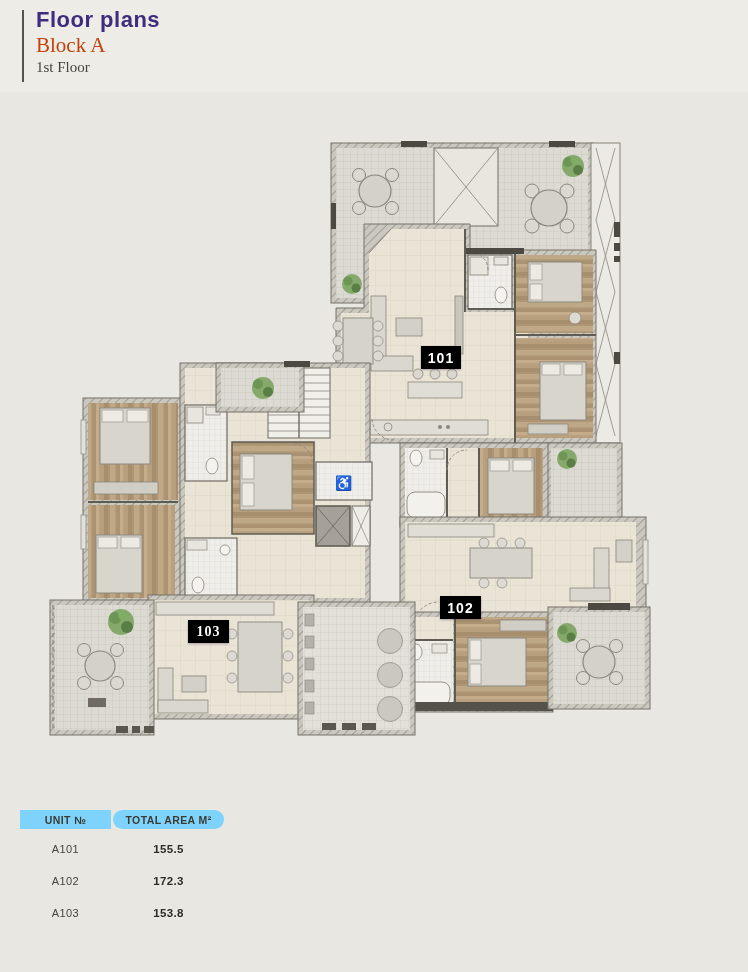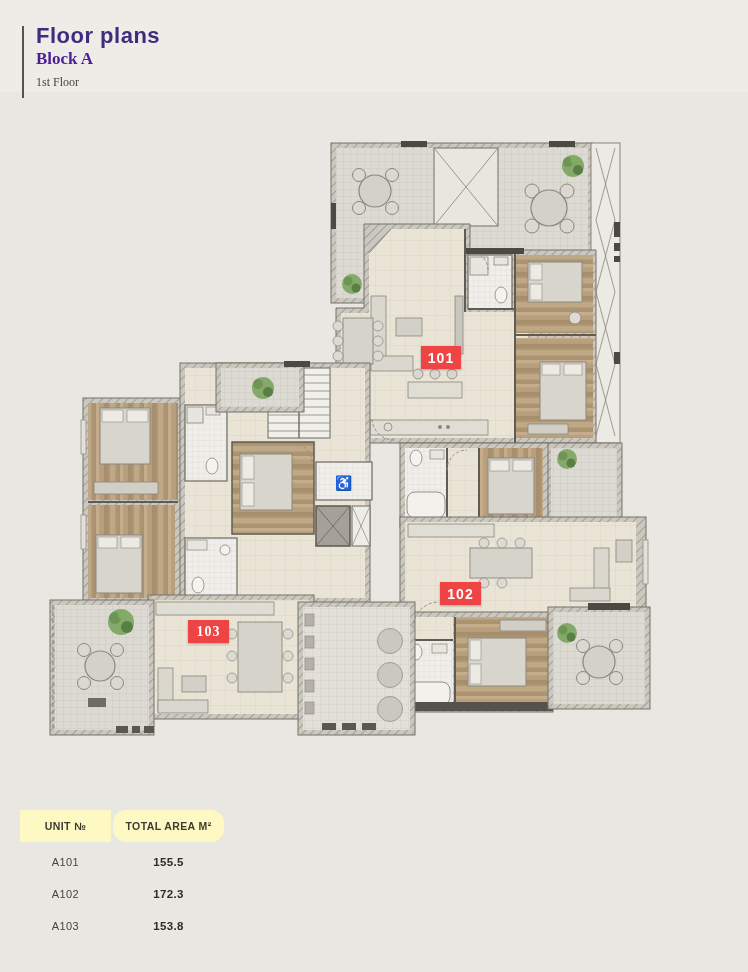--- a/index.html
+++ b/index.html
@@ -2,55 +2,55 @@
 <html><head>
 <meta charset="utf-8">
 <style>
   html,body{margin:0;padding:0;}
   body{
     width:748px;height:972px;position:relative;overflow:hidden;
     background:#e9e7e1;
     font-family:"Liberation Sans", sans-serif;
   }
   .top-band{position:absolute;left:0;top:0;width:748px;height:92px;background:#edece7;}
-  .header{position:absolute;left:0;top:0;width:677px;height:92px;margin-top:16px;}
+  .header{position:absolute;left:0;top:0;width:677px;height:92px;}
   .header .rule{position:absolute;left:22px;top:10px;width:2px;height:72px;background:#55534e;}
   .title-main{
     position:absolute;left:36px;top:7px;
     font-family:"Liberation Sans",sans-serif;font-weight:bold;
     font-size:22px;letter-spacing:0.5px;color:#3e2c7e;
   }
   .title-block{
     position:absolute;left:36px;top:33px;
-    font-family:"Liberation Serif",serif;font-weight:bold;
-    font-size:17px;color:#4c1d95;
+    font-family:"Liberation Serif",serif;font-weight:normal;
+    font-size:21px;color:#c2410c;
   }
   .title-floor{
     position:absolute;left:36px;top:59px;
     font-family:"Liberation Serif",serif;font-weight:normal;
-    font-size:12px;color:#46453f;
+    font-size:15px;color:#46453f;
   }
   .plan-wrap{position:absolute;left:0;top:0;width:748px;height:972px;}
   .plan-wrap svg{position:absolute;left:0;top:0;}
   .unit-badge{
     position:absolute;display:flex;align-items:center;justify-content:center;
-    background:#ef4444;color:#ffffff;font-weight:bold;font-size:14px;
+    background:#000000;color:#ffffff;font-weight:bold;font-size:14px;
     letter-spacing:1px;box-shadow:0 1px 2px rgba(40,30,70,.35);
     cursor:pointer;
   }
   .badge-101{left:421px;top:346px;width:40px;height:23px;}
-  .badge-102{left:440px;top:582px;width:41px;height:23px;}
+  .badge-102{left:440px;top:596px;width:41px;height:23px;}
   .badge-103{left:188px;top:620px;width:41px;height:23px;font-family:Liberation Serif, serif;}
 
   .area-table{position:absolute;left:20px;top:810px;width:204px;}
   .area-table .thead{display:flex;gap:2px;}
   .area-table .th{
-    background:#fef9c3;color:#3c3b33;font-weight:bold;
+    background:#7dd3fc;color:#3c3b33;font-weight:bold;
     font-size:10.5px;letter-spacing:0.4px;
-    display:flex;align-items:center;justify-content:center;height:32px;
+    display:flex;align-items:center;justify-content:center;height:19px;
   }
   .area-table .th.c1{width:91px;}
   .area-table .th.c2{width:111px;border-radius:13px;}
   .area-table .tr{display:flex;gap:2px;height:32px;align-items:center;}
   .area-table .tbody{margin-top:4px;}
   .area-table .td{display:flex;align-items:center;justify-content:center;text-align:center;}
   .area-table .td.c1{width:91px;font-size:11px;color:#45443e;letter-spacing:0.4px;}
   .area-table .td.c2{width:111px;font-size:11.5px;font-weight:bold;color:#2d2c27;letter-spacing:0.3px;}
 </style>
 </head>

